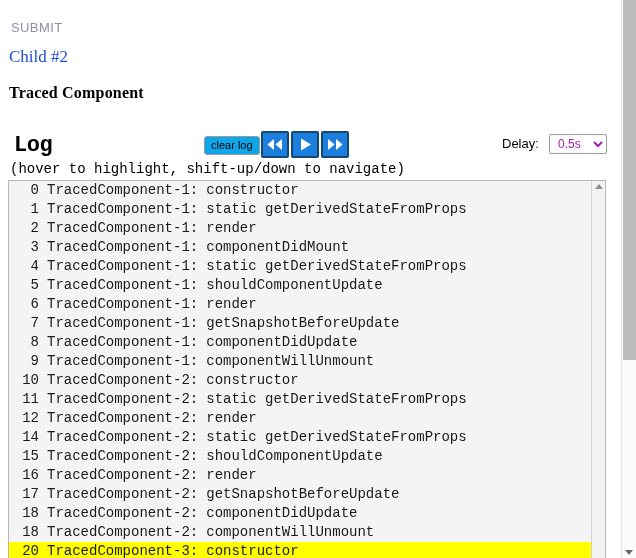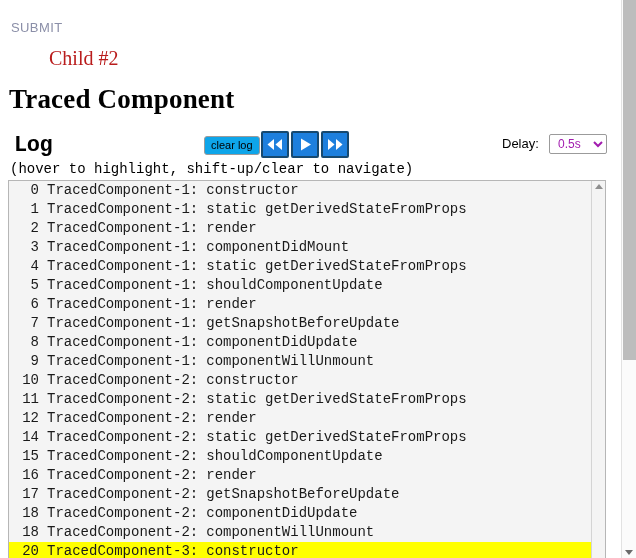--- a/index.html
+++ b/index.html
@@ -32,30 +32,29 @@
     background: transparent;
     border: none;
     padding: 0;
     cursor: pointer;
   }
   .child-label {
     position: absolute;
     left: 9px;
     top: 31px;
     font-family: "Liberation Serif", serif;
-    font-size: 20px;
-    color: #b91c1c;
-    margin-left: 40px;
+    font-size: 17px;
+    color: #1d4ed8;
   }
   .traced-heading {
     position: absolute;
     left: 9px;
     top: 68px;
     font-family: "Liberation Serif", serif;
-    font-size: 27px;
+    font-size: 16px;
     font-weight: bold;
     color: #000000;
     letter-spacing: 0.2px;
   }
   
   .log-title {
     position: absolute;
     left: 14px;
     top: 117px;
     font-family: "Liberation Mono", monospace;
@@ -243,21 +242,21 @@
         <polygon points="1,0 1,11 7.5,5.5" fill="#ffffff"></polygon>
         <polygon points="9,0 9,11 15.5,5.5" fill="#ffffff"></polygon>
       </svg>
     </span>
   </button>
 
   <div class="delay-label">Delay:</div>
 
   <select class="delay-select"><option>0.5s</option></select>
 
-  <div class="hover-hint">(hover to highlight, shift-up/clear to navigate)</div>
+  <div class="hover-hint">(hover to highlight, shift-up/down to navigate)</div>
 
   <div class="log-box">
     <ul class="log-list">
         <li class="log-row"><span class="log-idx">0</span><span class="log-sep"> </span><span>TracedComponent-1:</span><span class="log-sep"> </span><span>constructor</span></li>
         <li class="log-row"><span class="log-idx">1</span><span class="log-sep"> </span><span>TracedComponent-1:</span><span class="log-sep"> </span><span>static getDerivedStateFromProps</span></li>
         <li class="log-row"><span class="log-idx">2</span><span class="log-sep"> </span><span>TracedComponent-1:</span><span class="log-sep"> </span><span>render</span></li>
         <li class="log-row"><span class="log-idx">3</span><span class="log-sep"> </span><span>TracedComponent-1:</span><span class="log-sep"> </span><span>componentDidMount</span></li>
         <li class="log-row"><span class="log-idx">4</span><span class="log-sep"> </span><span>TracedComponent-1:</span><span class="log-sep"> </span><span>static getDerivedStateFromProps</span></li>
         <li class="log-row"><span class="log-idx">5</span><span class="log-sep"> </span><span>TracedComponent-1:</span><span class="log-sep"> </span><span>shouldComponentUpdate</span></li>
         <li class="log-row"><span class="log-idx">6</span><span class="log-sep"> </span><span>TracedComponent-1:</span><span class="log-sep"> </span><span>render</span></li>

